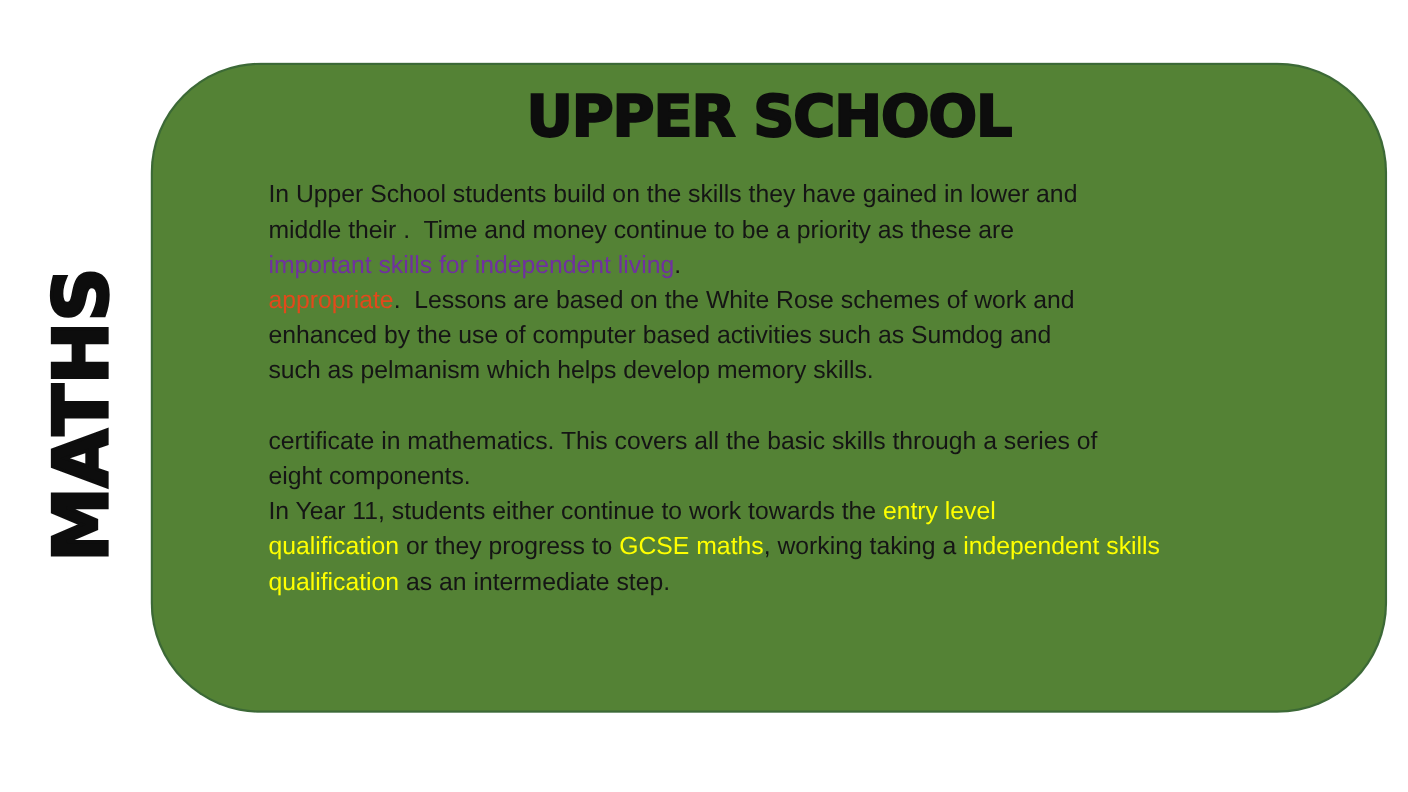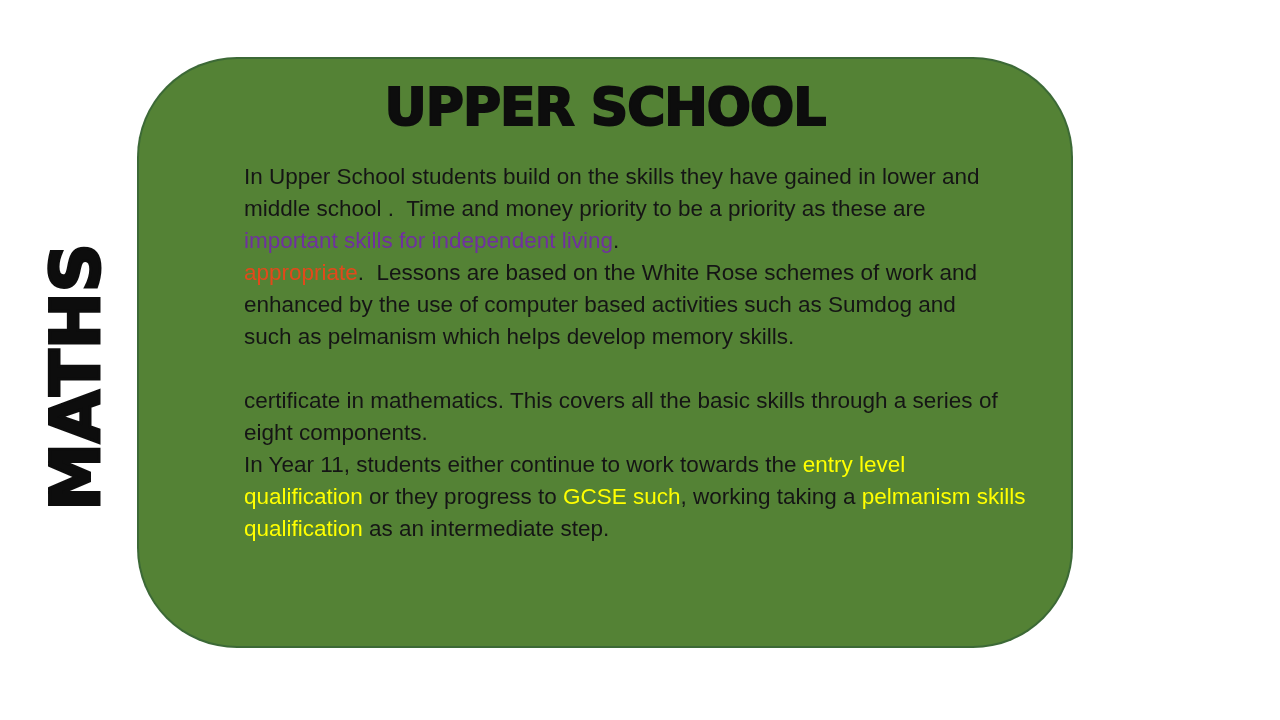--- a/index.html
+++ b/index.html
@@ -12,21 +12,21 @@
     position: relative;
     width: 1280px;
     height: 720px;
     background: #ffffff;
     overflow: hidden;
   }
   .panel {
     position: absolute;
     left: 137px;
     top: 57px;
-    width: 936px;
+    width: 1124px;
     height: 591px;
     background: var(--green_bg, #548235);
     border: 2px solid rgba(40, 85, 55, 0.55);
     border-radius: 100px;
     box-sizing: border-box;
   }
   .slide-title {
     position: absolute;
     left: 0;
     top: 20px;
@@ -75,26 +75,26 @@
 <body>
 
 <div class="slide">
   <div class="maths-label">MATHS</div>
 
   <div class="panel">
     <div class="slide-title">UPPER SCHOOL</div>
 
     <div class="body-text">
         <div class="line"><span>In Upper School students build on the skills they have gained in lower and</span></div>
-        <div class="line"><span>middle school .  Time and money priority to be a priority as these are</span></div>
+        <div class="line"><span>middle their .  Time and money continue to be a priority as these are</span></div>
         <div class="line"><span class="c-purple">important skills for independent living</span><span>.</span></div>
         <div class="line"><span class="c-orange">appropriate</span><span>.  Lessons are based on the White Rose schemes of work and</span></div>
         <div class="line"><span>enhanced by the use of computer based activities such as Sumdog and</span></div>
         <div class="line"><span>such as pelmanism which helps develop memory skills.</span></div>
         <div class="line">&nbsp;</div>
         <div class="line"><span>certificate in mathematics. This covers all the basic skills through a series of</span></div>
         <div class="line"><span>eight components.</span></div>
         <div class="line"><span>In Year 11, students either continue to work towards the </span><span class="c-yellow">entry level</span></div>
-        <div class="line"><span class="c-yellow">qualification</span><span> or they progress to </span><span class="c-yellow">GCSE such</span><span>, working taking a </span><span class="c-yellow">pelmanism skills</span></div>
+        <div class="line"><span class="c-yellow">qualification</span><span> or they progress to </span><span class="c-yellow">GCSE maths</span><span>, working taking a </span><span class="c-yellow">independent skills</span></div>
         <div class="line"><span class="c-yellow">qualification</span><span> as an intermediate step.</span></div>
       </div>
   </div>
 </div>
 
 </body></html>

